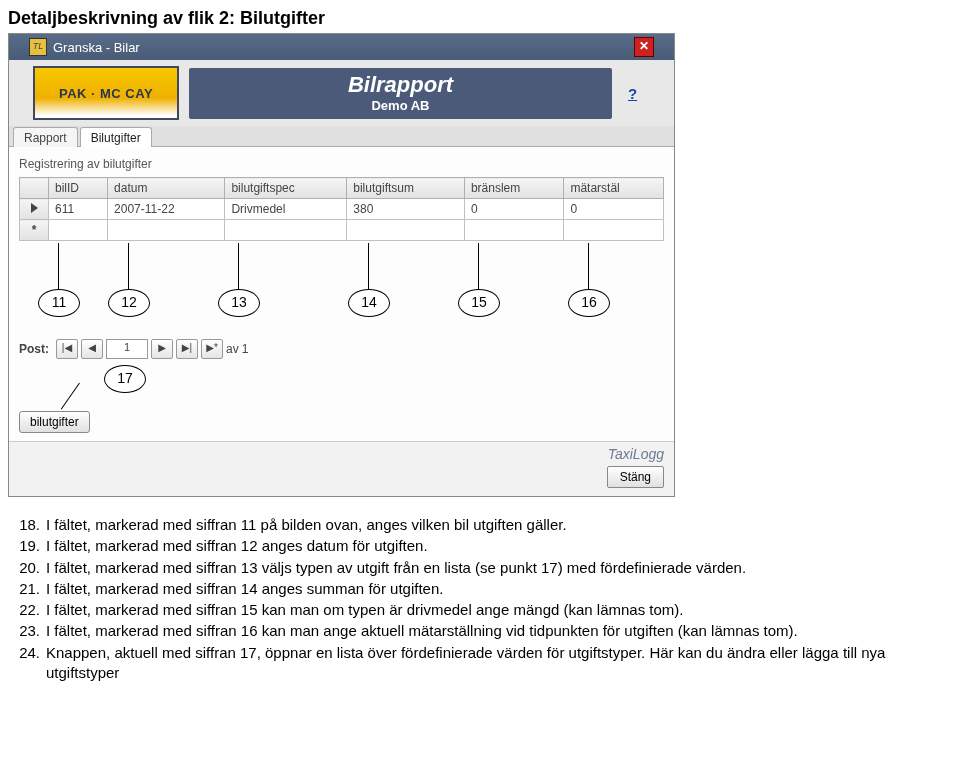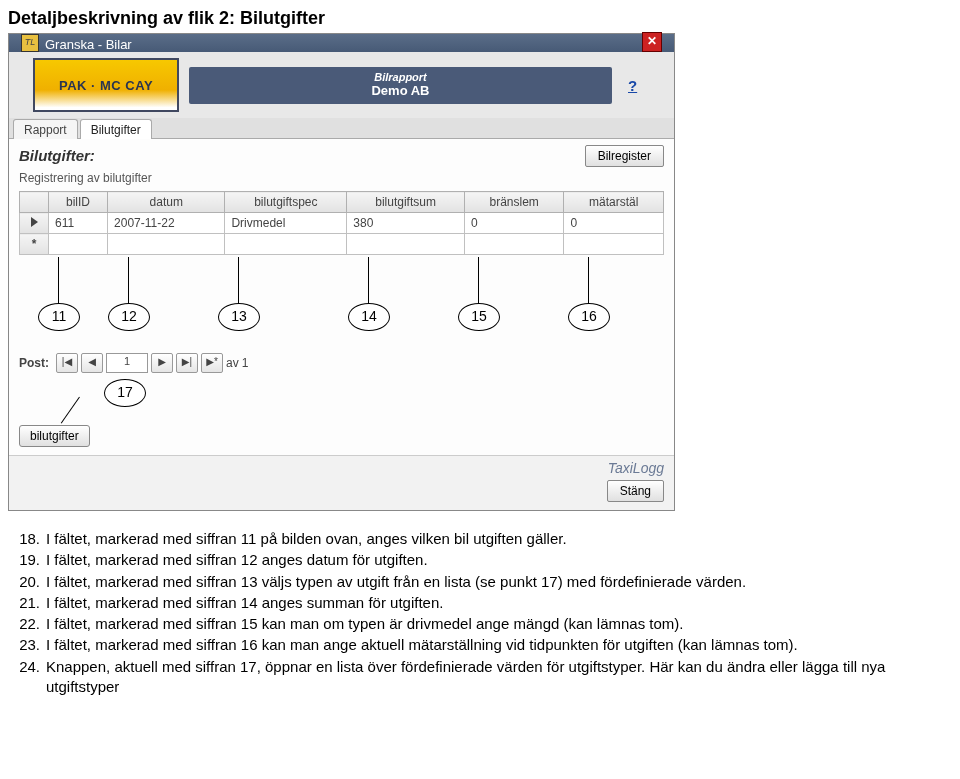--- a/index.html
+++ b/index.html
@@ -15,27 +15,27 @@
     font-size: 18px;
     margin-bottom: 4px;
   }
   .app-window {
     border: 1px solid #888;
     width: 665px;
     background: #e8e8e8;
     position: relative;
   }
   .titlebar {
-    height: 18px;
+    height: 26px;
     background: linear-gradient(#5a6d88, #475a76);
     color: #fff;
     display: flex;
-    align-items: flex-end;
+    align-items: center;
     font-size: 13px;
-    padding: 0 12px;
+    padding: 0 20px;
   }
   .titlebar .app-icon {
     width: 16px;
     height: 16px;
     background: #e8c040;
     margin-right: 6px;
     border: 1px solid #333;
     font-size: 9px;
     color: #444;
     text-align: center;
@@ -80,21 +80,21 @@
     flex: 1;
     text-align: center;
     color: #ffffff;
     background:#4a5a78;
     margin:0 10px;
     padding:4px 0 6px;
     border-radius:2px;
   }
   .header-center .report-title {
     font-weight: bold;
-    font-size: 11px;
+    font-size: 22px;
     font-style: italic;
   }
   .header-center .report-sub {
     font-weight: bold;
     font-size: 13px;
   }
   .help-icon {
     width: 16px;
     height: 16px;
     color: #1848a8;
@@ -160,21 +160,21 @@
   table.grid {
     width: 100%;
     border-collapse: collapse;
     font-size: 12px;
     color: #444;
   }
   table.grid th {
     background: linear-gradient(#f5f5f5,#e2e2e2);
     border: 1px solid #b0b0b0;
     padding: 3px 6px;
-    text-align: center;
+    text-align: left;
     font-weight: normal;
   }
   table.grid th.rowhead {
     width:16px;
   }
   table.grid td {
     border: 1px solid #c0c0c0;
     padding: 3px 6px;
     background:#fff;
   }
@@ -313,24 +313,20 @@
     <div class="help-icon">?</div>
   </div>
 
   <div class="tabs">
     <div class="tab">Rapport</div>
     <div class="tab active">Bilutgifter</div>
   </div>
 
   <div class="panel">
 
-    <div class="section-row-top">
-      <div class="section-title">Bilutgifter:</div>
-      <div class="btn">Bilregister</div>
-    </div>
 
     <div class="subtext">Registrering av bilutgifter</div>
 
     <table class="grid">
       <tbody>
           <tr>
         <th class="rowhead"></th>
         <th>bilID</th>
         <th>datum</th>
         <th>bilutgiftspec</th>

